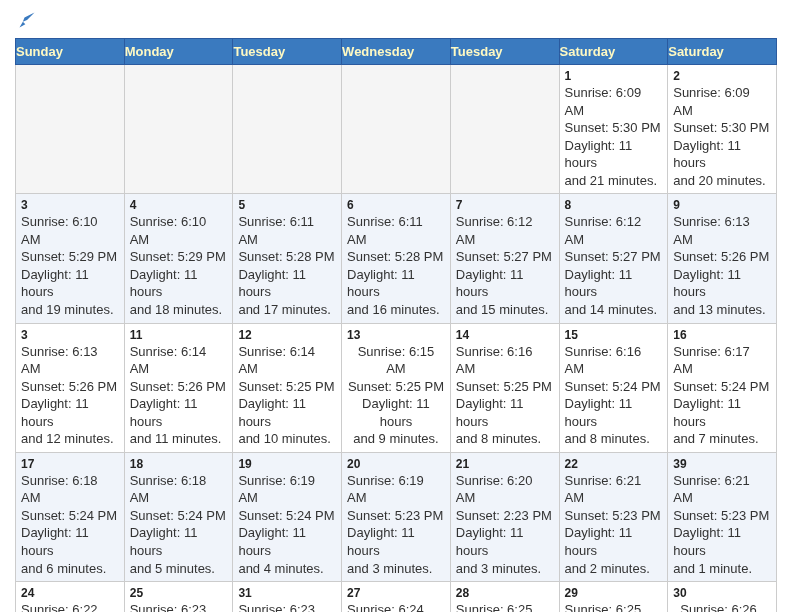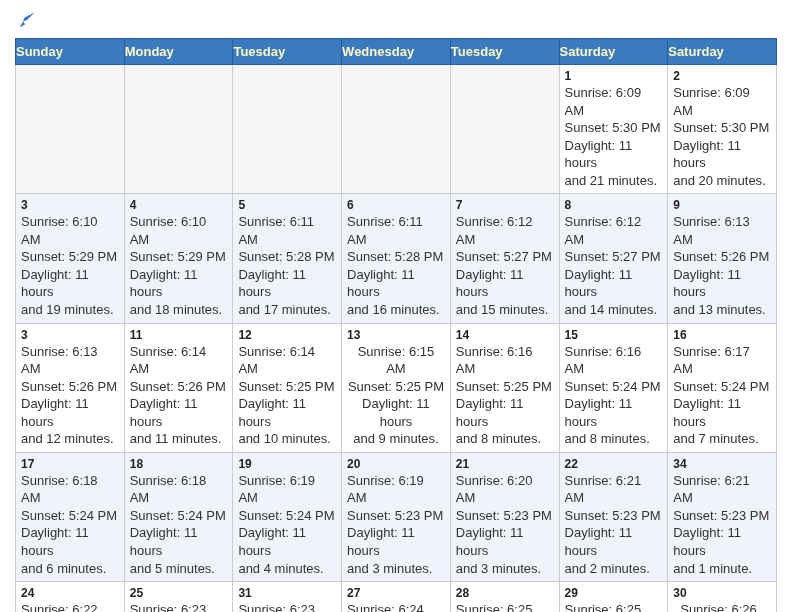--- a/index.html
+++ b/index.html
@@ -282,33 +282,33 @@
           <td>
             <span class="day-number">20</span>
             <div class="day-info" style="white-space: pre-line;">Sunrise: 6:19 AM
 Sunset: 5:23 PM
 Daylight: 11 hours
 and 3 minutes.</div>
           </td>
           <td>
             <span class="day-number">21</span>
             <div class="day-info" style="white-space: pre-line;">Sunrise: 6:20 AM
-Sunset: 5:23 PM
+Sunset: 2:23 PM
 Daylight: 11 hours
 and 3 minutes.</div>
           </td>
           <td>
             <span class="day-number">22</span>
             <div class="day-info" style="white-space: pre-line;">Sunrise: 6:21 AM
 Sunset: 5:23 PM
 Daylight: 11 hours
 and 2 minutes.</div>
           </td>
           <td>
-            <span class="day-number">34</span>
+            <span class="day-number">39</span>
             <div class="day-info" style="white-space: pre-line;">Sunrise: 6:21 AM
 Sunset: 5:23 PM
 Daylight: 11 hours
 and 1 minute.</div>
           </td>
         </tr>
         <tr>
           <td>
             <span class="day-number">24</span>
             <div class="day-info" style="white-space: pre-line;">Sunrise: 6:22 AM

